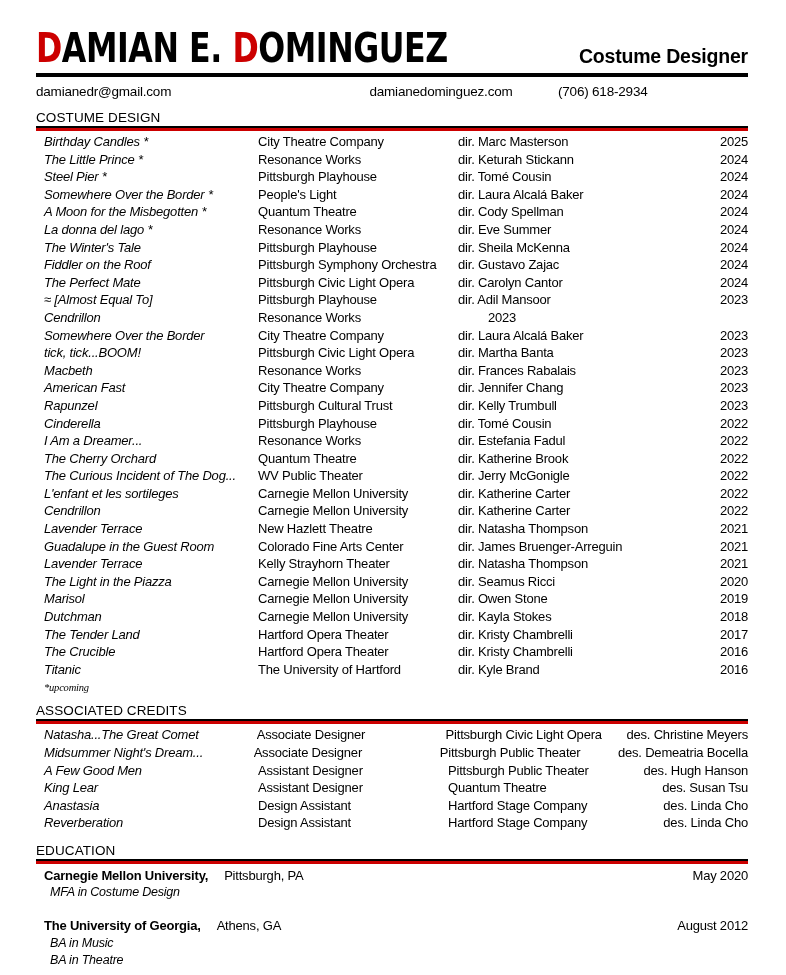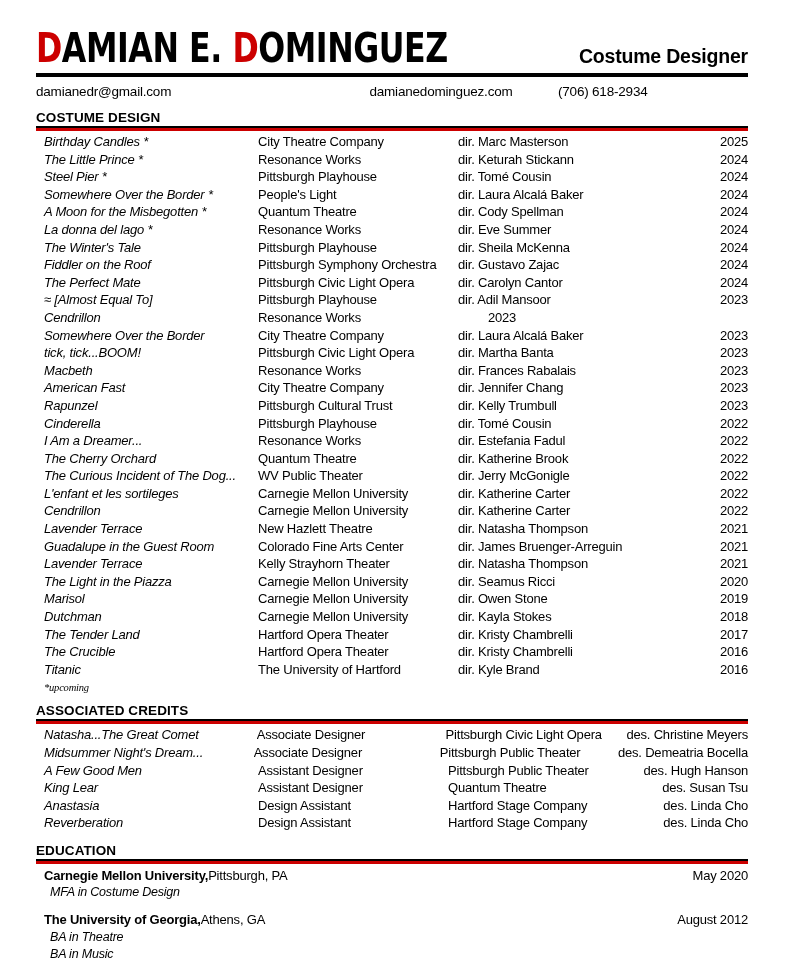--- a/index.html
+++ b/index.html
@@ -62,21 +62,21 @@
     font-size: 13.5px;
     letter-spacing: -0.2px;
   }
   .contact-email  { width: 288px; text-align: left; }
   .contact-site   { flex: 1; text-align: center; }
   .contact-phone  { width: 190px; text-align: left; }
 
   
   .section-head {
     font-size: 13.5px;
-    font-weight: bold;
+    font-weight: normal;
     letter-spacing: 0.1px;
     line-height: 15px;
     padding-bottom: 1px;
     border-bottom: 2px solid #000000;
   }
   .section-rule {
     height: 3px;
     background: #cc0000;
     margin-bottom: 3px;
   }
@@ -146,29 +146,30 @@
     font-size: 10.5px;
     font-style: italic;
     padding-left: 8px;
     margin-top: 3px;
     letter-spacing: -0.2px;
     font-family: Liberation Serif, serif;
   }
 
   
   .edu-entry { margin-top: 2px; }
-  .edu-entry.second { margin-top: 10px; }
+  .edu-entry.second { margin-top: 16px; }
 
   .edu-line {
     display: flex;
     align-items: center;
     font-size: 13px;
     letter-spacing: -0.2px;
     padding-left: 8px;
     line-height: 17.5px;
+    gap: 16px;
   }
   .edu-school { font-weight: bold; white-space: nowrap; }
   .edu-loc { white-space: nowrap; }
   .edu-date { margin-left: auto; white-space: nowrap; }
 
   .edu-degree {
     font-size: 12.5px;
     font-style: italic;
     padding-left: 14px;
     line-height: 17px;
@@ -439,19 +440,19 @@
             <span class="edu-date">May 2020</span>
           </div>
           <div class="edu-degree">MFA in Costume Design</div>
         </div>
         <div class="edu-entry second">
           <div class="edu-line">
             <span class="edu-school">The University of Georgia,</span>
             <span class="edu-loc"> Athens, GA</span>
             <span class="edu-date">August 2012</span>
           </div>
+          <div class="edu-degree">BA in Music</div>
           <div class="edu-degree">BA in Theatre</div>
-          <div class="edu-degree">BA in Music</div>
         </div>
       </div>
   </div>
 
 </div>
 
 </body></html>

